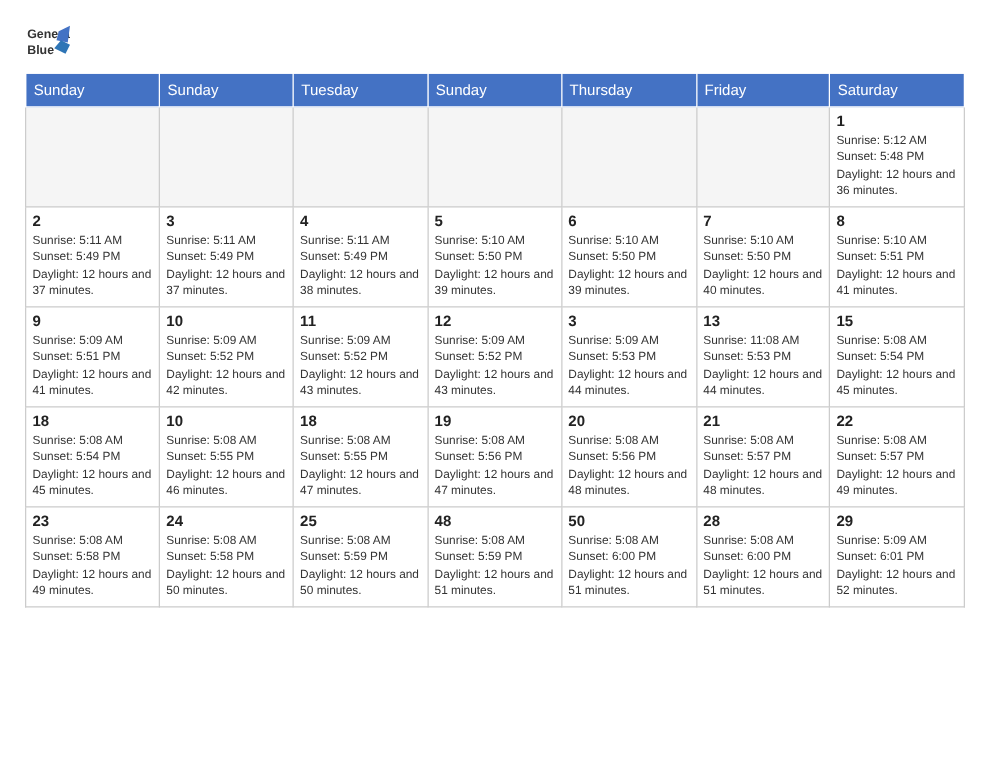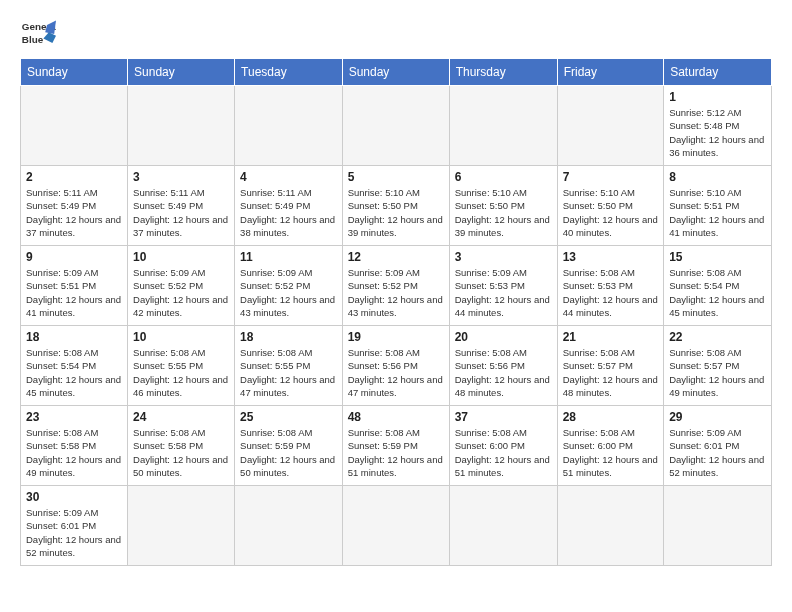--- a/index.html
+++ b/index.html
@@ -194,21 +194,21 @@
 Daylight: 12 hours and 43 minutes.</div>
         </td>
         <td>
           <span class="day-number">3</span>
           <div class="day-info">Sunrise: 5:09 AM
 Sunset: 5:53 PM
 Daylight: 12 hours and 44 minutes.</div>
         </td>
         <td>
           <span class="day-number">13</span>
-          <div class="day-info">Sunrise: 5:08 AM
+          <div class="day-info">Sunrise: 11:08 AM
 Sunset: 5:53 PM
 Daylight: 12 hours and 44 minutes.</div>
         </td>
         <td>
           <span class="day-number">15</span>
           <div class="day-info">Sunrise: 5:08 AM
 Sunset: 5:54 PM
 Daylight: 12 hours and 45 minutes.</div>
         </td>
       </tr>
@@ -275,46 +275,32 @@
 Sunset: 5:59 PM
 Daylight: 12 hours and 50 minutes.</div>
         </td>
         <td>
           <span class="day-number">48</span>
           <div class="day-info">Sunrise: 5:08 AM
 Sunset: 5:59 PM
 Daylight: 12 hours and 51 minutes.</div>
         </td>
         <td>
-          <span class="day-number">37</span>
+          <span class="day-number">50</span>
           <div class="day-info">Sunrise: 5:08 AM
 Sunset: 6:00 PM
 Daylight: 12 hours and 51 minutes.</div>
         </td>
         <td>
           <span class="day-number">28</span>
           <div class="day-info">Sunrise: 5:08 AM
 Sunset: 6:00 PM
 Daylight: 12 hours and 51 minutes.</div>
         </td>
         <td>
           <span class="day-number">29</span>
           <div class="day-info">Sunrise: 5:09 AM
 Sunset: 6:01 PM
 Daylight: 12 hours and 52 minutes.</div>
         </td>
-      </tr>
-      <tr class="last-row">
-        <td>
-          <span class="day-number">30</span>
-          <div class="day-info">Sunrise: 5:09 AM
-Sunset: 6:01 PM
-Daylight: 12 hours and 52 minutes.</div>
-        </td>
-        <td class="empty"></td>
-        <td class="empty"></td>
-        <td class="empty"></td>
-        <td class="empty"></td>
-        <td class="empty"></td>
-        <td class="empty"></td>
       </tr>
     </tbody>
 </table>
 
 </body></html>

